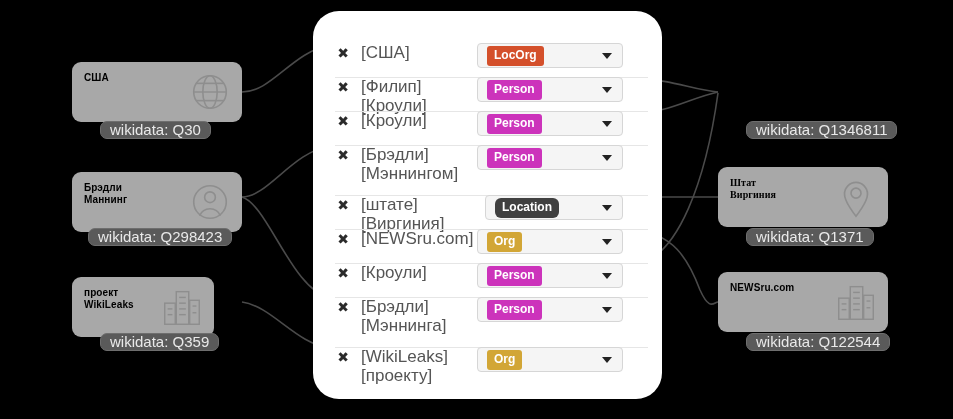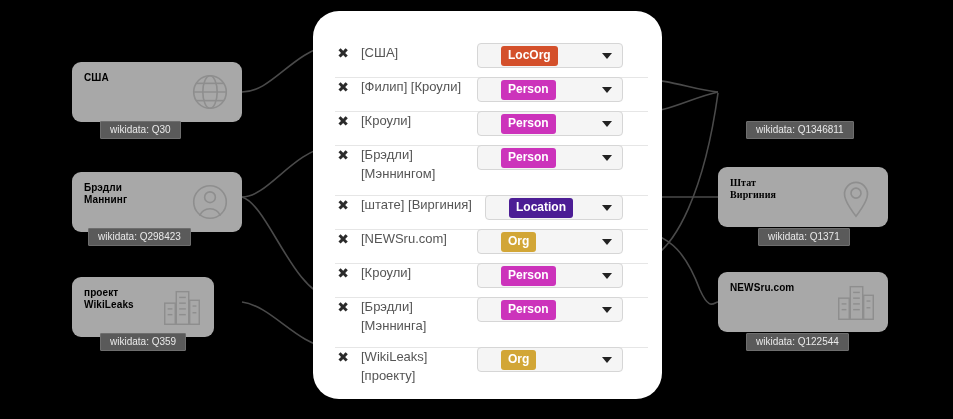--- a/index.html
+++ b/index.html
@@ -23,22 +23,22 @@
     font-size:10px;font-weight:bold;color:#000;line-height:1.22;
     letter-spacing:.1px;white-space:pre-line;
   }
   .card .cicon{
     position:absolute;right:9px;top:50%;transform:translateY(-50%);
     width:46px;height:46px;opacity:.42;z-index:1;
   }
   .card .cicon svg{display:block;width:100%;height:100%;}
   .wikipill{
     position:absolute;background:#5a5a5a;color:#e9e9e9;
-    font-size:10px;line-height:16px;height:16px;padding:0 9px;
-    border-radius:1px;border:1px solid #6e6e6e;
+    font-size:15px;line-height:16px;height:16px;padding:0 9px;
+    border-radius:7px;border:1px solid #6e6e6e;
     white-space:nowrap;box-sizing:content-box;
   }
 
   
   #panel{
     position:absolute;left:313px;top:11px;width:349px;height:388px;
     background:#fff;border-radius:26px;box-sizing:border-box;
   }
   .row{
     position:absolute;left:22px;width:307px;box-sizing:border-box;
@@ -46,30 +46,30 @@
   }
   .row .sep{
     position:absolute;left:0;right:-6px;top:0;height:1px;background:#e6e6e6;
   }
   .xicon{
     flex:0 0 auto;width:16px;margin-top:1px;margin-right:10px;
     font-size:14px;line-height:18px;color:#2b2b2b;text-align:center;
     font-family:"DejaVu Sans",sans-serif;font-weight:bold;
   }
   .mention{
-    flex:0 0 auto;width:116px;color:#555;font-size:13px;line-height:19px;
+    flex:0 0 auto;width:116px;color:#555;font-size:17px;line-height:19px;
     padding-top:0px;white-space:pre-line;
   }
   .select{
     position:relative;flex:0 0 auto;width:146px;height:25px;
     background:#f5f5f5;border:1px solid #d6d6d6;border-radius:4px;
     box-sizing:border-box;display:flex;align-items:center;
   }
   .badge{
-    margin-left:23px;color:#fff;font-size:12px;font-weight:bold;
+    margin-left:9px;color:#fff;font-size:12px;font-weight:bold;
     line-height:17px;padding:1px 7px 2px;border-radius:3px;white-space:nowrap;
   }
   .caret{
     position:absolute;right:10px;top:50%;transform:translateY(-50%);
     width:0;height:0;border-left:5px solid transparent;
     border-right:5px solid transparent;border-top:6px solid #222;
   }
 </style>
 </head>
 <body>
@@ -160,21 +160,21 @@
 Виргиния</div>
     <span class="cicon">
       <svg viewBox="0 0 48 48">
           <g fill="none" stroke="#6b6b6b" stroke-width="1.7">
         <path d="M24 44c0 0 12-14.5 12-23.2A12 12 0 0 0 12 20.8C12 29.5 24 44 24 44z"></path>
         <circle cx="24" cy="20" r="5.2"></circle>
           </g>
         </svg>
     </span>
   </div>
-  <span class="wikipill" style="left:746px;top:228px;margin-left:12px;">wikidata: Q1371</span>
+  <span class="wikipill" style="left:746px;top:228px;">wikidata: Q1371</span>
 
   <div class="card" style="left:718px;top:272px;width:170px;height:60px;">
     <div class="ctitle">NEWSru.com</div>
     <span class="cicon">
       <svg viewBox="0 0 48 48">
           <g fill="none" stroke="#6b6b6b" stroke-width="1.5">
         <rect x="18" y="8" width="13" height="34"></rect>
             <rect x="6" y="20" width="11" height="22"></rect>
         <rect x="32" y="17" width="10" height="25"></rect>
         <line x1="21" y1="14" x2="28" y2="14"></line>
@@ -232,21 +232,21 @@
         <span class="badge" style="background:#cc33bb;">Person</span>
         <span class="caret"></span>
       </div>
     </div>
 
     <div class="row" style="top:184px;">
       <div class="sep"></div>
       <div class="xicon">✖</div>
       <div class="mention" style="width:124px;">[штате] [Виргиния]</div>
       <div class="select" style="width:138px;">
-        <span class="badge" style="background:#4c1d95;">Location</span>
+        <span class="badge" style="background:#404040;border-radius:6px;">Location</span>
         <span class="caret"></span>
       </div>
     </div>
 
     <div class="row" style="top:218px;">
       <div class="sep"></div>
       <div class="xicon">✖</div>
       <div class="mention">[NEWSru.com]</div>
       <div class="select">
         <span class="badge" style="background:#d2a636;">Org</span>

